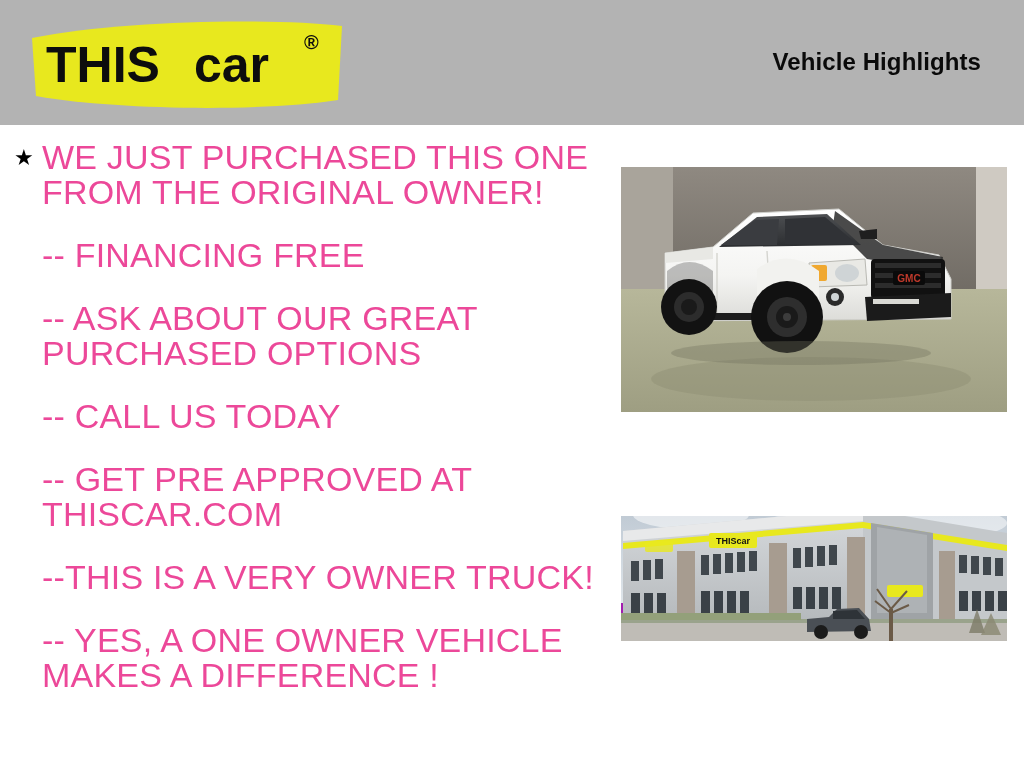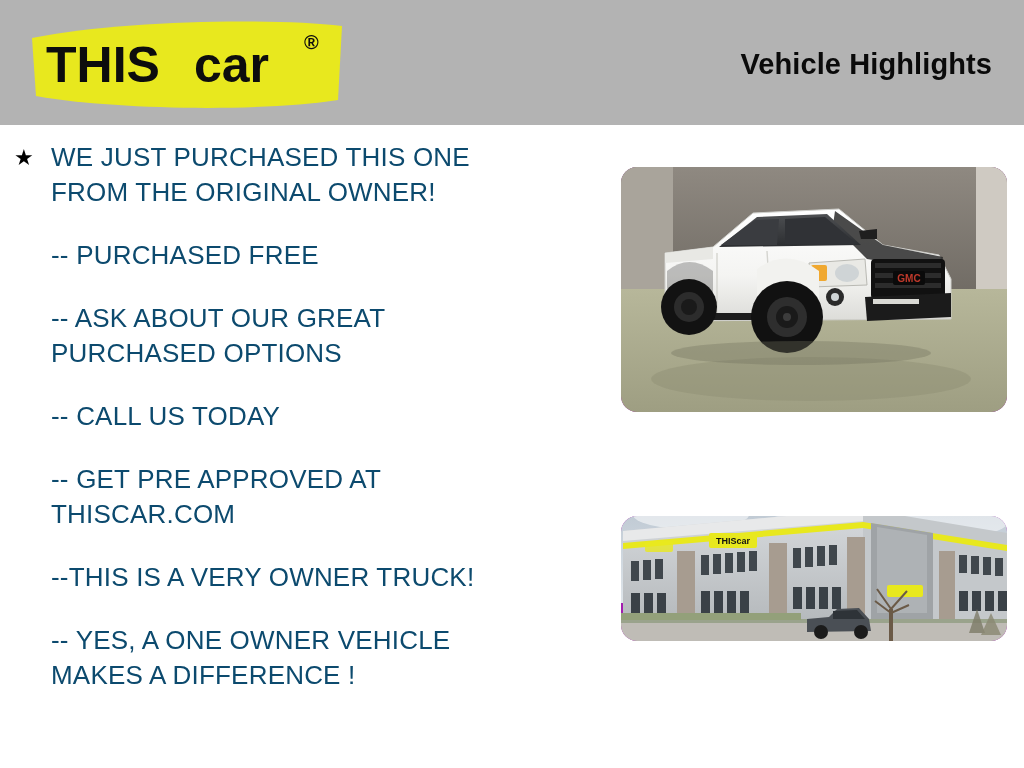--- a/index.html
+++ b/index.html
@@ -39,23 +39,23 @@
   .logo-svg { display: block; }
   .logo-text {
     font-family: "Liberation Sans", sans-serif;
     font-weight: bold;
     fill: #0d0d0d;
   }
 
   
   .header-title {
     position: absolute;
-    right: 32px;
+    right: 43px;
     top: 48px;
-    font-size: 29px;
+    font-size: 24px;
     font-weight: bold;
     letter-spacing: 0.1px;
     color: #0a0a0a;
     text-align: right;
     white-space: nowrap;
   }
 
   
   .bullets {
     position: absolute;
@@ -74,34 +74,32 @@
     width: 28px;
     flex: 0 0 28px;
     font-size: 22px;
     line-height: 35px;
     color: #000;
     text-align: left;
   }
   .bullet-marker.blank { color: transparent; }
   .bullet-text {
     flex: 1 1 auto;
-    font-size: 26px;
+    font-size: 34px;
     line-height: 35px;
-    color: #0c4a6e;
+    color: #ec4899;
     white-space: pre-line;
     letter-spacing: 0.2px;
-    margin-left: 9px;
   }
 
   
   .photo {
     position: absolute;
     overflow: hidden;
     background: #a21caf;
-    border-radius: 16px;
   }
   .photo-truck {
     left: 621px;
     top: 167px;
     width: 386px;
     height: 245px;
   }
   .photo-building {
     left: 621px;
     top: 516px;
@@ -129,21 +127,21 @@
 <div class="bullets">
 
   <div class="bullet-row">
     <span class="bullet-marker">★</span>
     <span class="bullet-text">WE JUST PURCHASED THIS ONE
 FROM THE ORIGINAL OWNER!</span>
   </div>
 
   <div class="bullet-row">
     <span class="bullet-marker blank"></span>
-    <span class="bullet-text">-- PURCHASED FREE</span>
+    <span class="bullet-text">-- FINANCING FREE</span>
   </div>
 
   <div class="bullet-row">
     <span class="bullet-marker blank"></span>
     <span class="bullet-text">-- ASK ABOUT OUR GREAT
 PURCHASED OPTIONS</span>
   </div>
 
   <div class="bullet-row">
     <span class="bullet-marker blank"></span>

